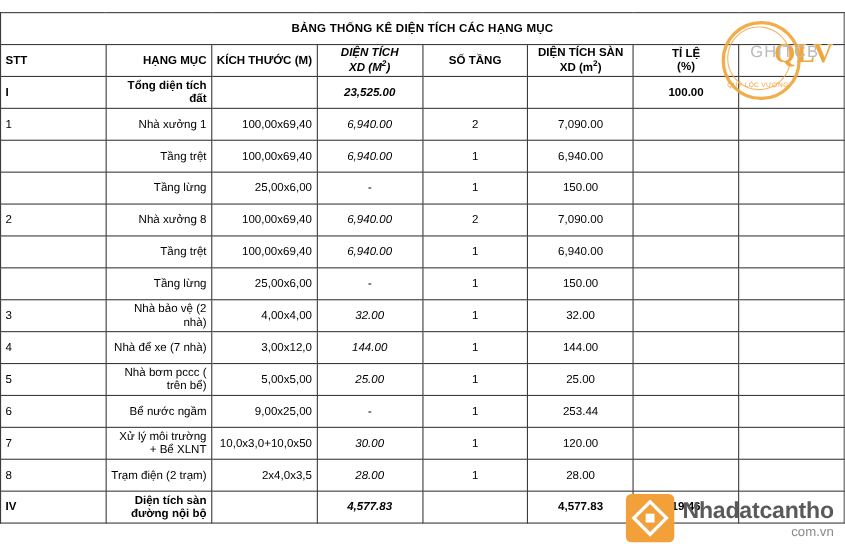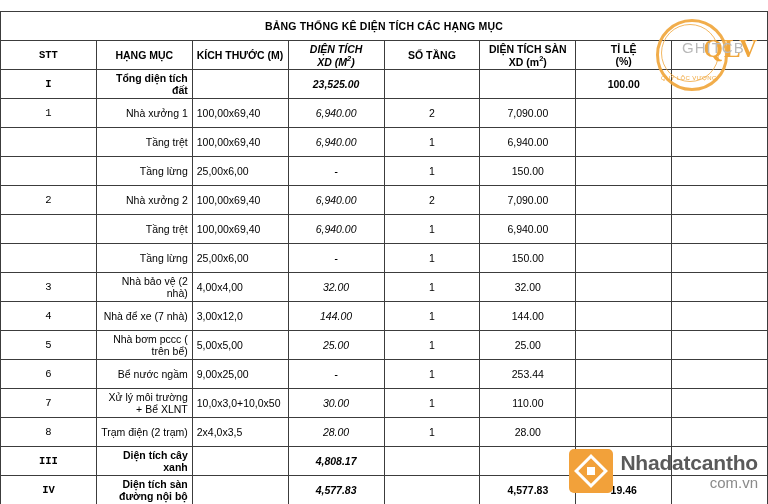--- a/index.html
+++ b/index.html
@@ -43,23 +43,23 @@
     height: 26px;
     letter-spacing: .2px;
   }
   thead th {
     text-align: center;
     font-weight: bold;
     font-size: 10.5px;
     height: 44px;
     line-height: 1.25;
   }
-  .c-stt { width: 34px; text-align: center; font-family: Liberation Mono, monospace; }
+  .c-stt { width: 34px; text-align: left; }
   .c-item { width: 182px; text-align: right; padding-left: 8px; }
-  .c-size { width: 146px; text-align: left; }
+  .c-size { width: 146px; text-align: right; }
   .c-xd { width: 96px; text-align: center; font-style: italic; }
   .c-floors { width: 82px; text-align: center; margin-left: 32px; }
   .c-sanxd { width: 104px; text-align: center; }
   .c-ratio { width: 72px; text-align: center; }
   .c-last { width: 52px; }
   .bold { font-weight: bold; }
   .sup { font-size: 7.5px; vertical-align: super; }
   
   .wm-qlv {
     position: absolute;
@@ -148,38 +148,38 @@
     flex-direction: column;
     line-height: 1;
   }
   .wm-nhadat .brand-main {
     font-size: 21px;
     font-weight: bold;
     color: #5a5a5a;
     letter-spacing: -.2px;
   }
   .wm-nhadat .brand-sub {
-    font-size: 15px;
+    font-size: 12px;
     color: #8a8a8a;
     text-align: right;
     margin-top: 2px;
   }
 </style>
 </head>
 <body>
 
 <div class="sheet">
   <table class="stat">
     <thead>
       <tr>
         <th class="title-cell" colspan="8">BẢNG THỐNG KÊ DIỆN TÍCH CÁC HẠNG MỤC</th>
       </tr>
       <tr>
         <th class="c-stt">STT</th>
-        <th class="c-item" style="text-align:center">HẠNG MỤC</th>
+        <th class="c-item" style="text-align:right">HẠNG MỤC</th>
         <th class="c-size">KÍCH THƯỚC (M)</th>
         <th class="c-xd">
           <span>DIỆN TÍCH</span><br>
           <span>XD (M</span><span class="sup">2</span><span>)</span>
         </th>
         <th class="c-floors">SỐ TẦNG</th>
         <th class="c-sanxd">
           <span>DIỆN TÍCH SÀN</span><br>
           <span>XD (m</span><span class="sup">2</span><span>)</span>
         </th>
@@ -226,21 +226,21 @@
           <td class="c-item">Tầng lừng</td>
           <td class="c-size">25,00x6,00</td>
           <td class="c-xd">-</td>
           <td class="c-floors">1</td>
           <td class="c-sanxd">150.00</td>
           <td class="c-ratio"></td>
           <td class="c-last"></td>
         </tr>
         <tr>
           <td class="c-stt">2</td>
-          <td class="c-item">Nhà xưởng 2</td>
+          <td class="c-item">Nhà xưởng 8</td>
           <td class="c-size">100,00x69,40</td>
           <td class="c-xd">6,940.00</td>
           <td class="c-floors">2</td>
           <td class="c-sanxd">7,090.00</td>
           <td class="c-ratio"></td>
           <td class="c-last"></td>
         </tr>
         <tr>
           <td class="c-stt"></td>
           <td class="c-item">Tầng trệt</td>
@@ -300,43 +300,33 @@
           <td class="c-sanxd">253.44</td>
           <td class="c-ratio"></td>
           <td class="c-last"></td>
         </tr>
         <tr>
           <td class="c-stt">7</td>
           <td class="c-item">Xử lý môi trường + Bể XLNT</td>
           <td class="c-size">10,0x3,0+10,0x50</td>
           <td class="c-xd">30.00</td>
           <td class="c-floors">1</td>
-          <td class="c-sanxd">110.00</td>
+          <td class="c-sanxd">120.00</td>
           <td class="c-ratio"></td>
           <td class="c-last"></td>
         </tr>
         <tr>
           <td class="c-stt">8</td>
           <td class="c-item">Trạm điện (2 trạm)</td>
           <td class="c-size">2x4,0x3,5</td>
           <td class="c-xd">28.00</td>
           <td class="c-floors">1</td>
           <td class="c-sanxd">28.00</td>
           <td class="c-ratio"></td>
           <td class="c-last"></td>
-        </tr>
-        <tr>
-          <td class="c-stt bold">III</td>
-          <td class="c-item bold">Diện tích cây xanh</td>
-          <td class="c-size bold"></td>
-          <td class="c-xd bold">4,808.17</td>
-          <td class="c-floors bold"></td>
-          <td class="c-sanxd bold"></td>
-          <td class="c-ratio bold"></td>
-          <td class="c-last bold"></td>
         </tr>
         <tr>
           <td class="c-stt bold">IV</td>
           <td class="c-item bold">Diện tích sàn đường nội bộ</td>
           <td class="c-size bold"></td>
           <td class="c-xd bold">4,577.83</td>
           <td class="c-floors bold"></td>
           <td class="c-sanxd bold">4,577.83</td>
           <td class="c-ratio bold">19.46</td>
           <td class="c-last bold"></td>

